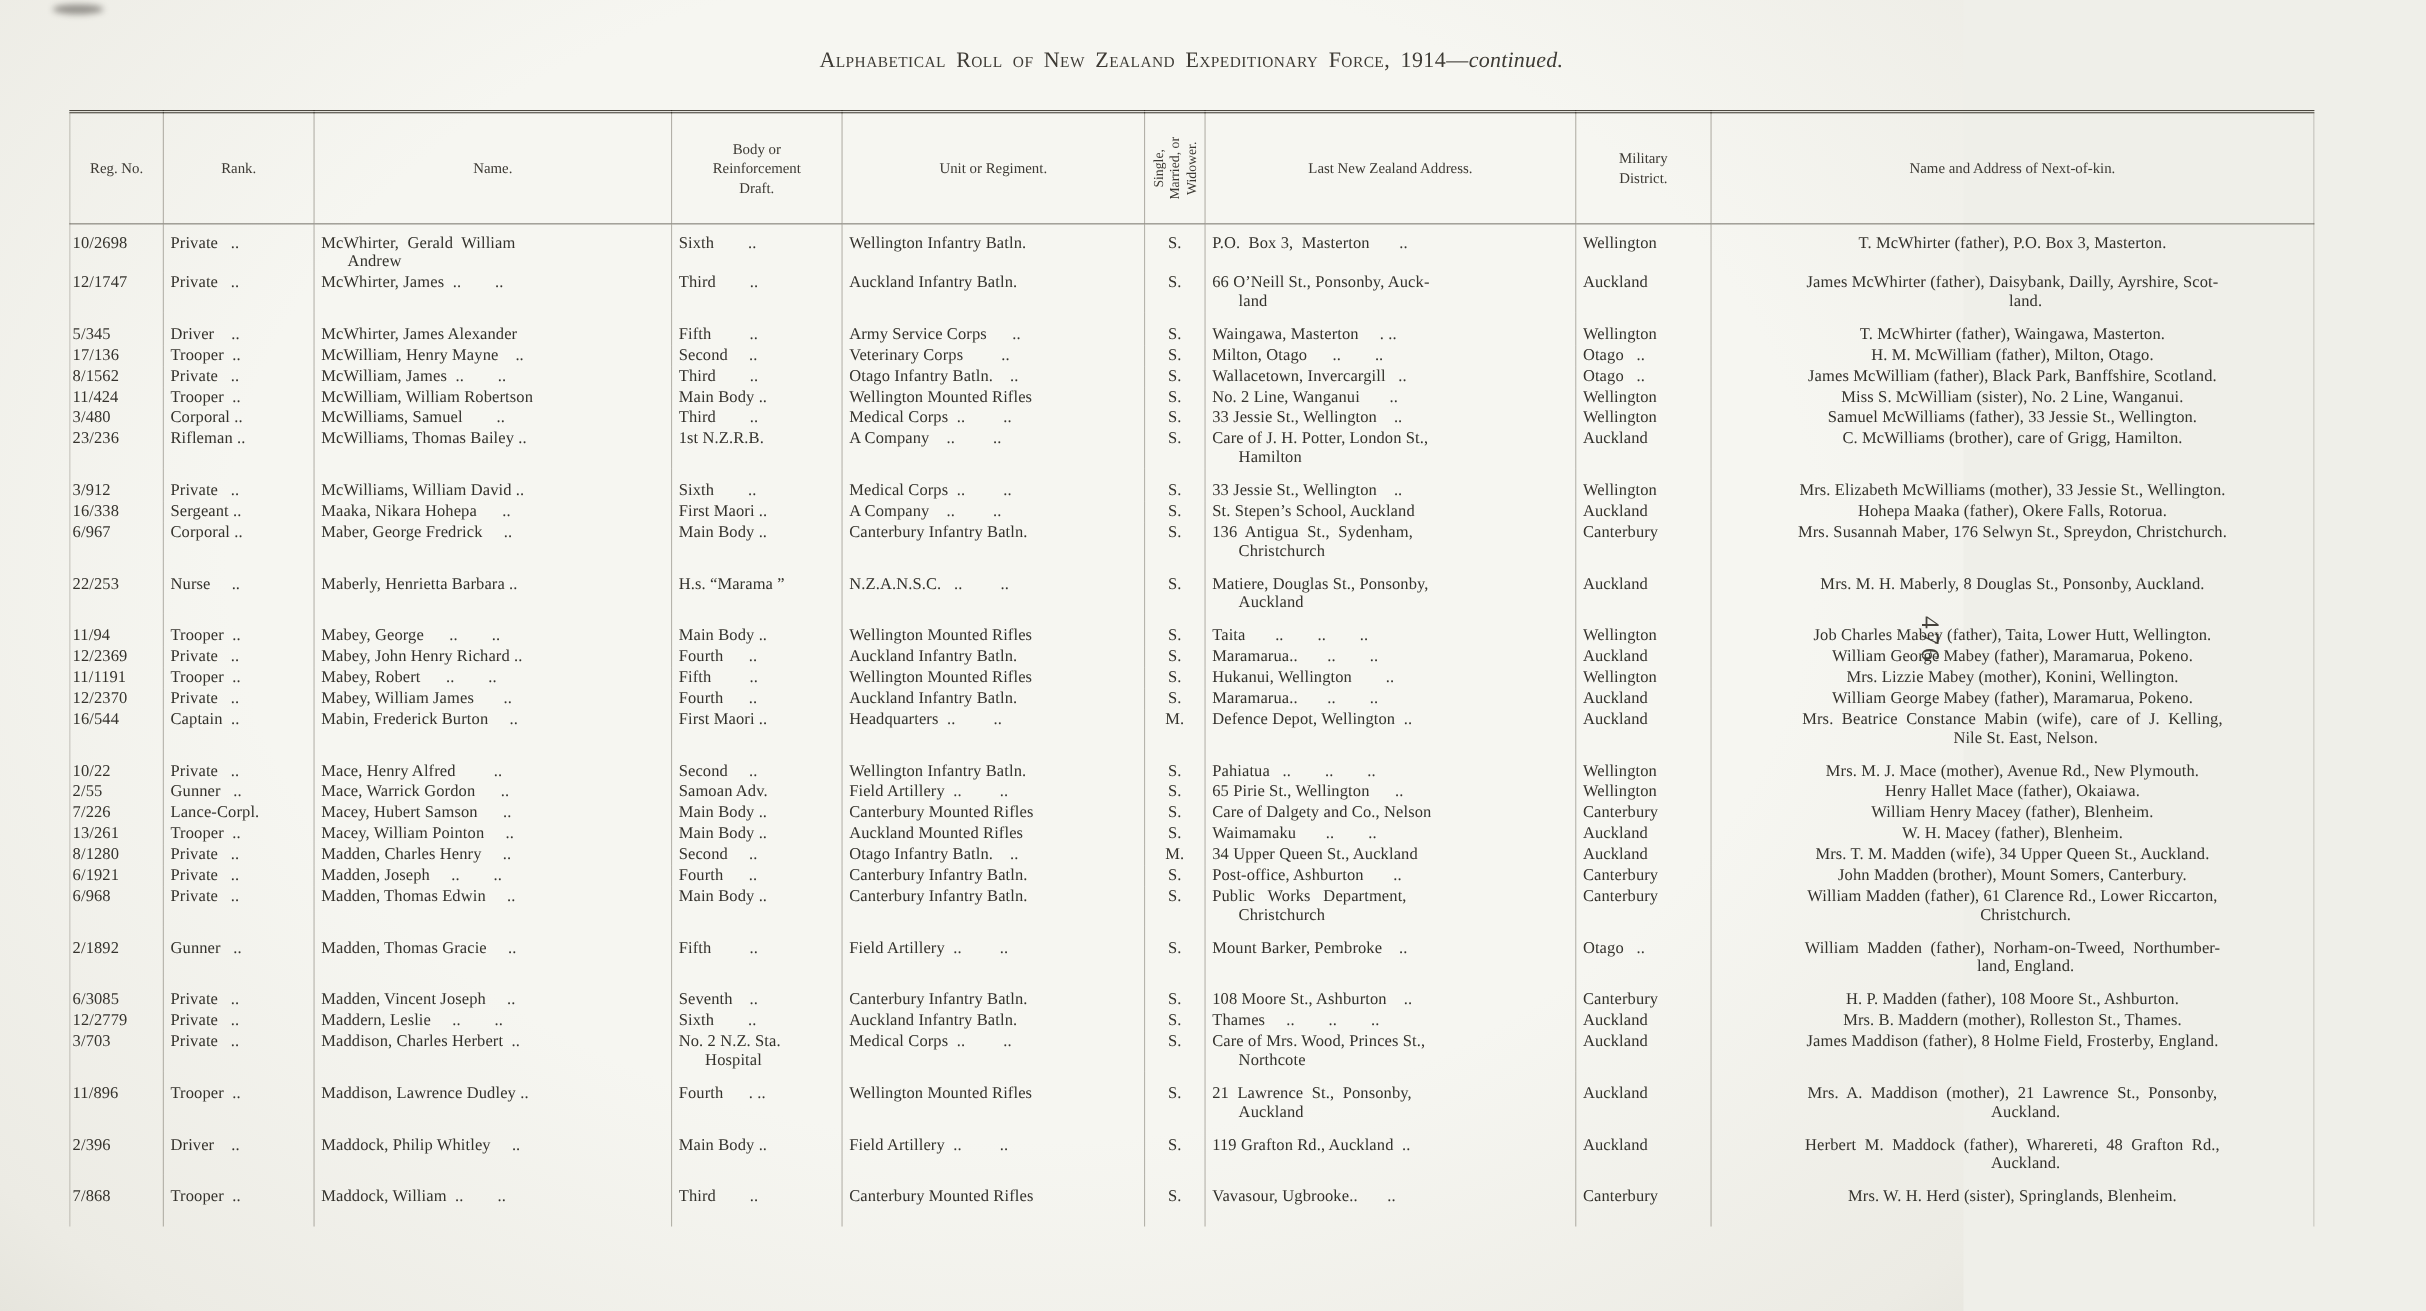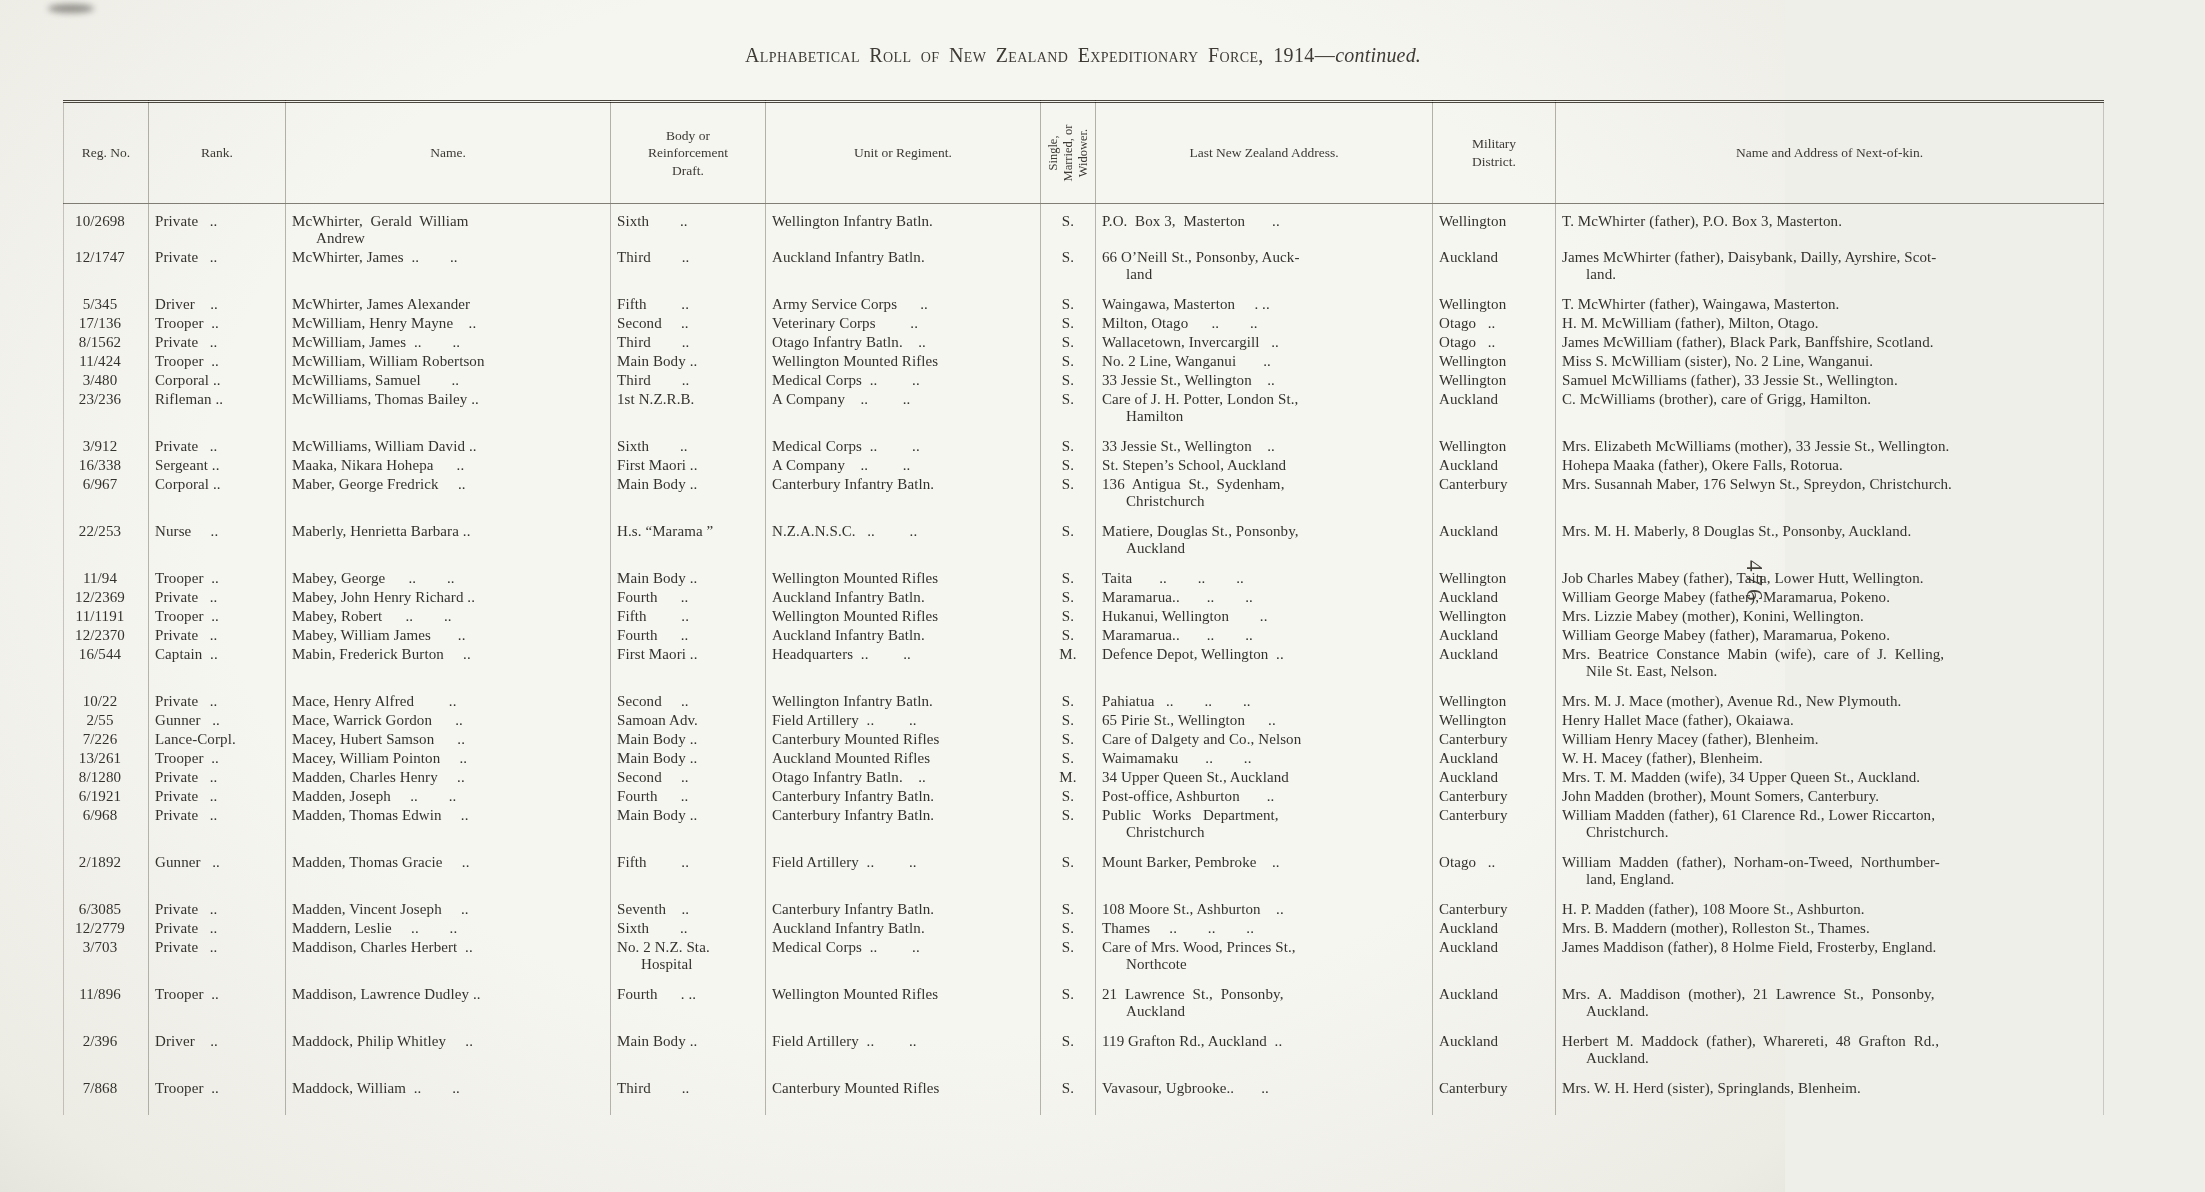--- a/index.html
+++ b/index.html
@@ -51,22 +51,22 @@
     font-size:12.5px;line-height:1.18;text-align:center;white-space:pre-line;
   }
   td{
     font-size:15px;line-height:17px;vertical-align:top;
     border-left:1px solid rgba(70,63,50,.36);
     white-space:pre-wrap;
     padding:1px 6px 1px 30px;text-indent:-24px;
     letter-spacing:.1px;
   }
   td:first-child{border-left:1px solid rgba(70,63,50,.26);}
-  td:last-child{border-right:1px solid rgba(70,63,50,.22);}
-  td.cell-reg{ text-align:center;padding:1px 14px 1px 2px;text-indent:0; }
+  td:last-child{border-right:1px solid rgba(70,63,50,.22);text-align:center;}
+  td.cell-reg{ text-align:left;padding:1px 14px 1px 2px;text-indent:0; }
   td.cell-marital{ text-align:center;padding:1px 2px;text-indent:0; }
   tbody tr:first-child td{padding-top:9px;}
   tbody tr.gap-above td{padding-top:12px;}
   tbody tr:last-child td{padding-bottom:18px;}
 </style>
 </head>
 <body>
 
 <div class="sheet">
   <div class="smudge"></div>

